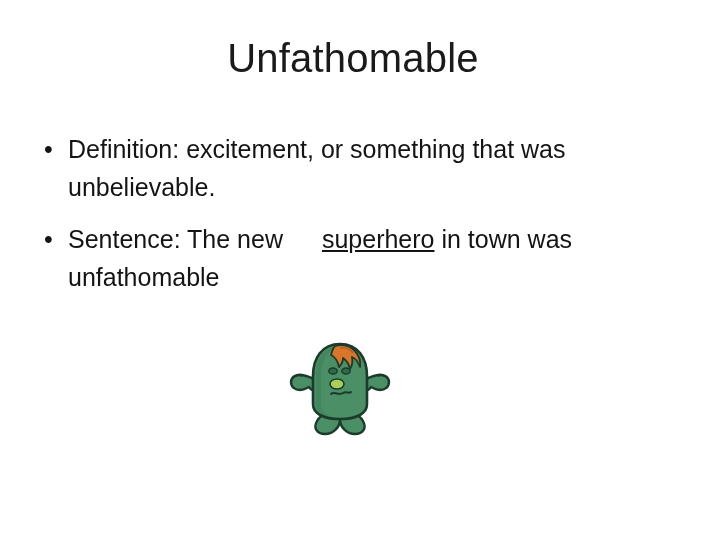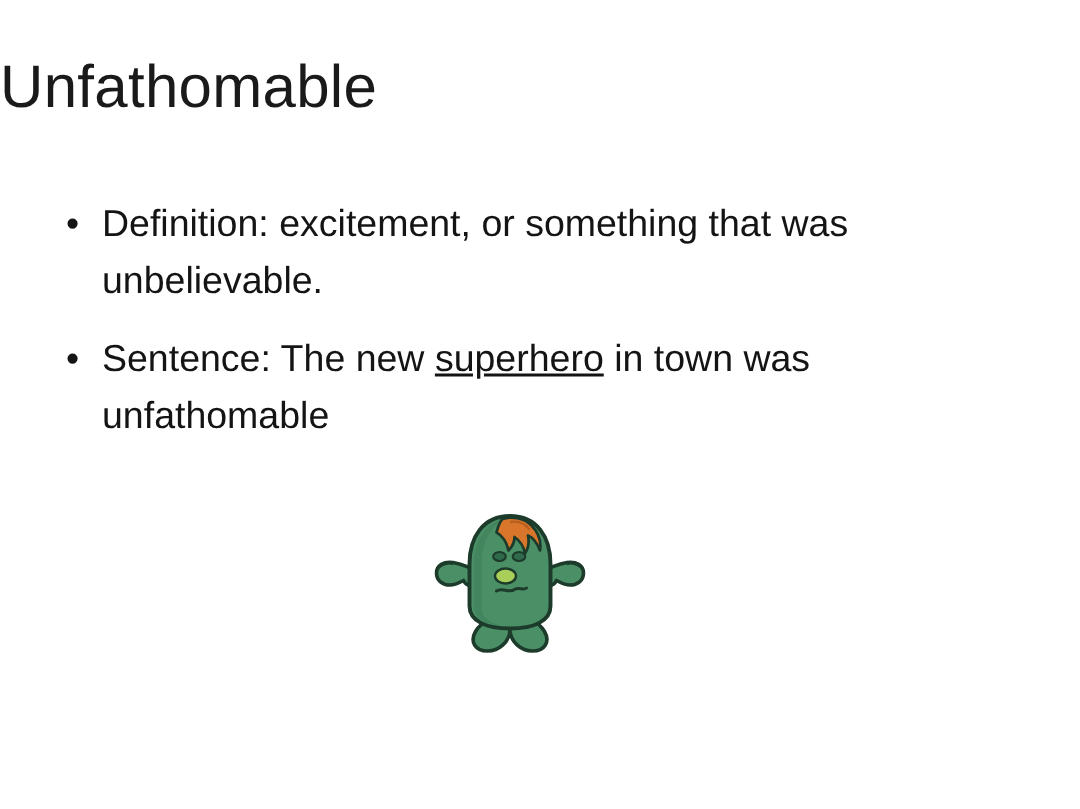--- a/index.html
+++ b/index.html
@@ -16,26 +16,27 @@
     height: 539px;
     background: #ffffff;
     overflow: hidden;
     box-sizing: border-box;
   }
   .slide-title {
     position: absolute;
     left: 0;
     top: 34px;
     width: 628px;
-    text-align: left;
+    text-align: center;
     font-size: 40px;
     line-height: 48px;
     font-weight: 400;
     color: #1a1a1a;
     letter-spacing: 0.2px;
+    padding-left: 39px;
   }
   .body-list {
     position: absolute;
     left: 40px;
     top: 130px;
     width: 640px;
     margin: 0;
     padding: 0;
     list-style: none;
   }
@@ -60,20 +61,21 @@
   }
   .bullet-text {
     display: block;
   }
   .bullet-text b {
     font-weight: 400;
   }
   .bullet-text u {
     text-decoration: underline;
     text-underline-offset: 2px;
+    margin-left: 32px;
   }
   .figure-wrap {
     position: absolute;
     left: 283px;
     top: 338px;
     width: 114px;
     height: 104px;
   }
   .figure-wrap svg {
     display: block;

